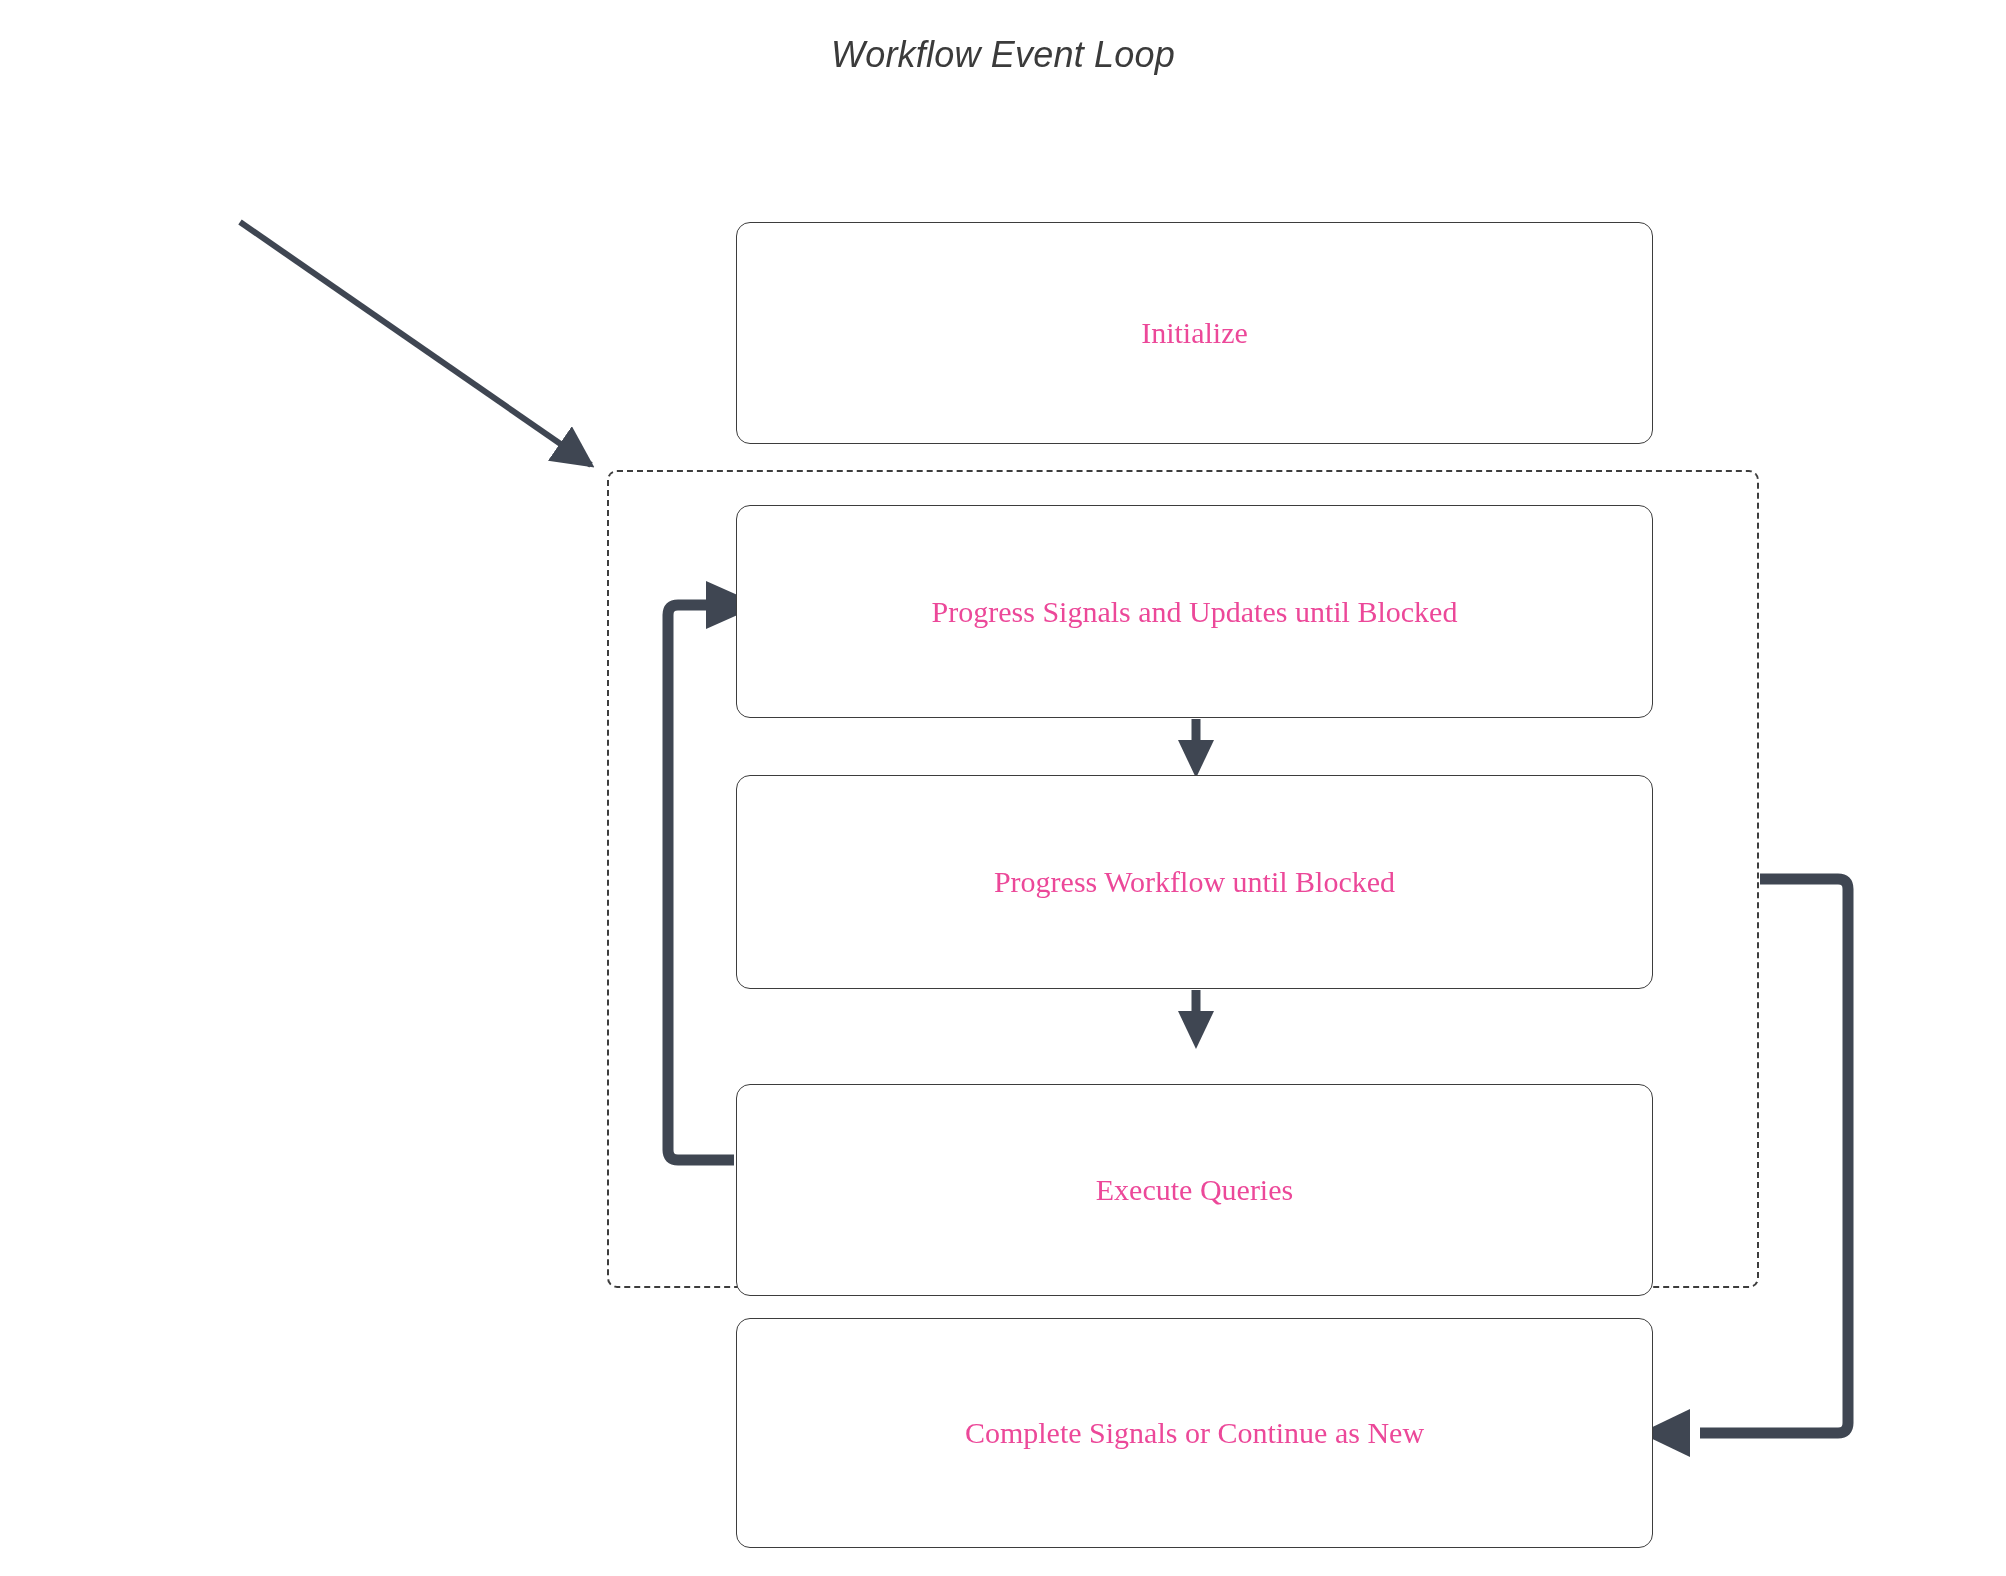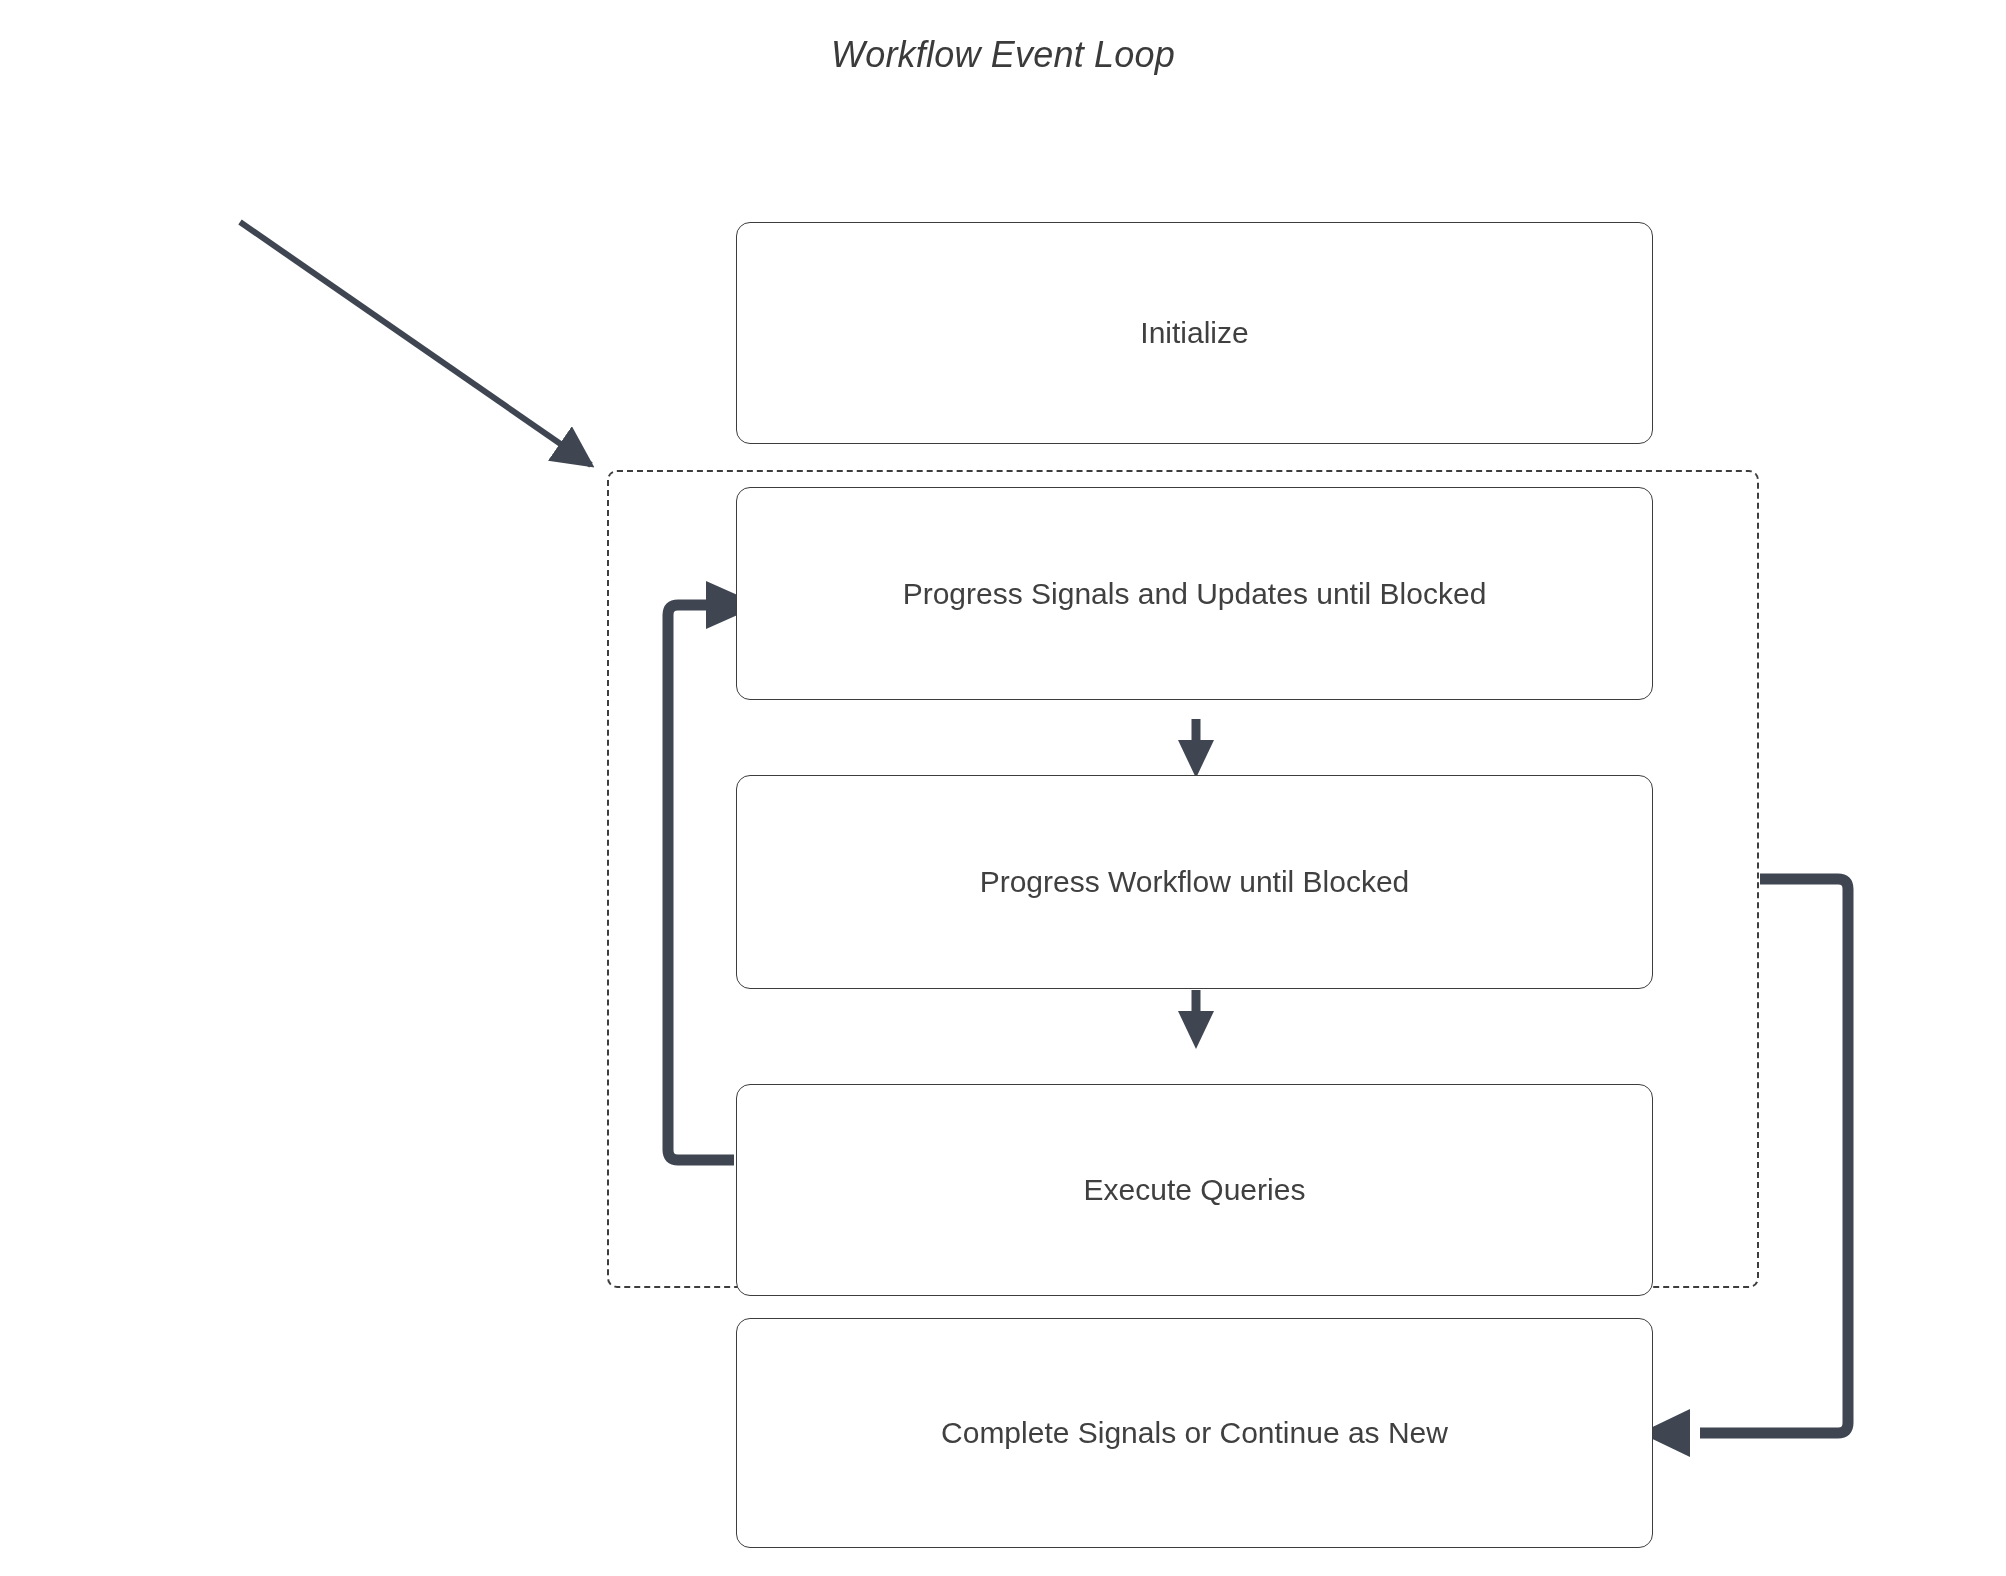--- a/index.html
+++ b/index.html
@@ -58,37 +58,38 @@
     box-sizing: border-box;
     background: #ffffff;
     border: 1.6px solid #3d3d3d;
     border-radius: 14px;
     display: flex;
     align-items: center;
     justify-content: center;
   }
   .node .node-label {
     font-size: 30px;
-    color: #404040;
+    color: #ec4899;
     text-align: left;
     line-height: 36px;
     padding: 0 16px;
+    font-family: Liberation Serif, serif;
   }
 
   .loop-container {
     position: absolute;
     box-sizing: border-box;
     border: 2px dashed #3d3d3d;
     border-radius: 10px;
     background: transparent;
   }
 
   
   #node-initialize      { left: 736px; top: 222px;  width: 917px; height: 222px; }
-  #node-progress-su     { left: 736px; top: 487px;  width: 917px; height: 213px; }
+  #node-progress-su     { left: 736px; top: 505px;  width: 917px; height: 213px; }
   #node-progress-wf     { left: 736px; top: 775px;  width: 917px; height: 214px; }
   #node-execute-queries { left: 736px; top: 1048px; width: 917px; height: 212px; margin-top: 36px; }
   #node-complete        { left: 736px; top: 1318px; width: 917px; height: 230px; }
   #loop-container       { left: 607px; top: 470px;  width: 1152px; height: 818px; }
 </style>
 </head>
 <body>
 
 <div id="canvas">
 

